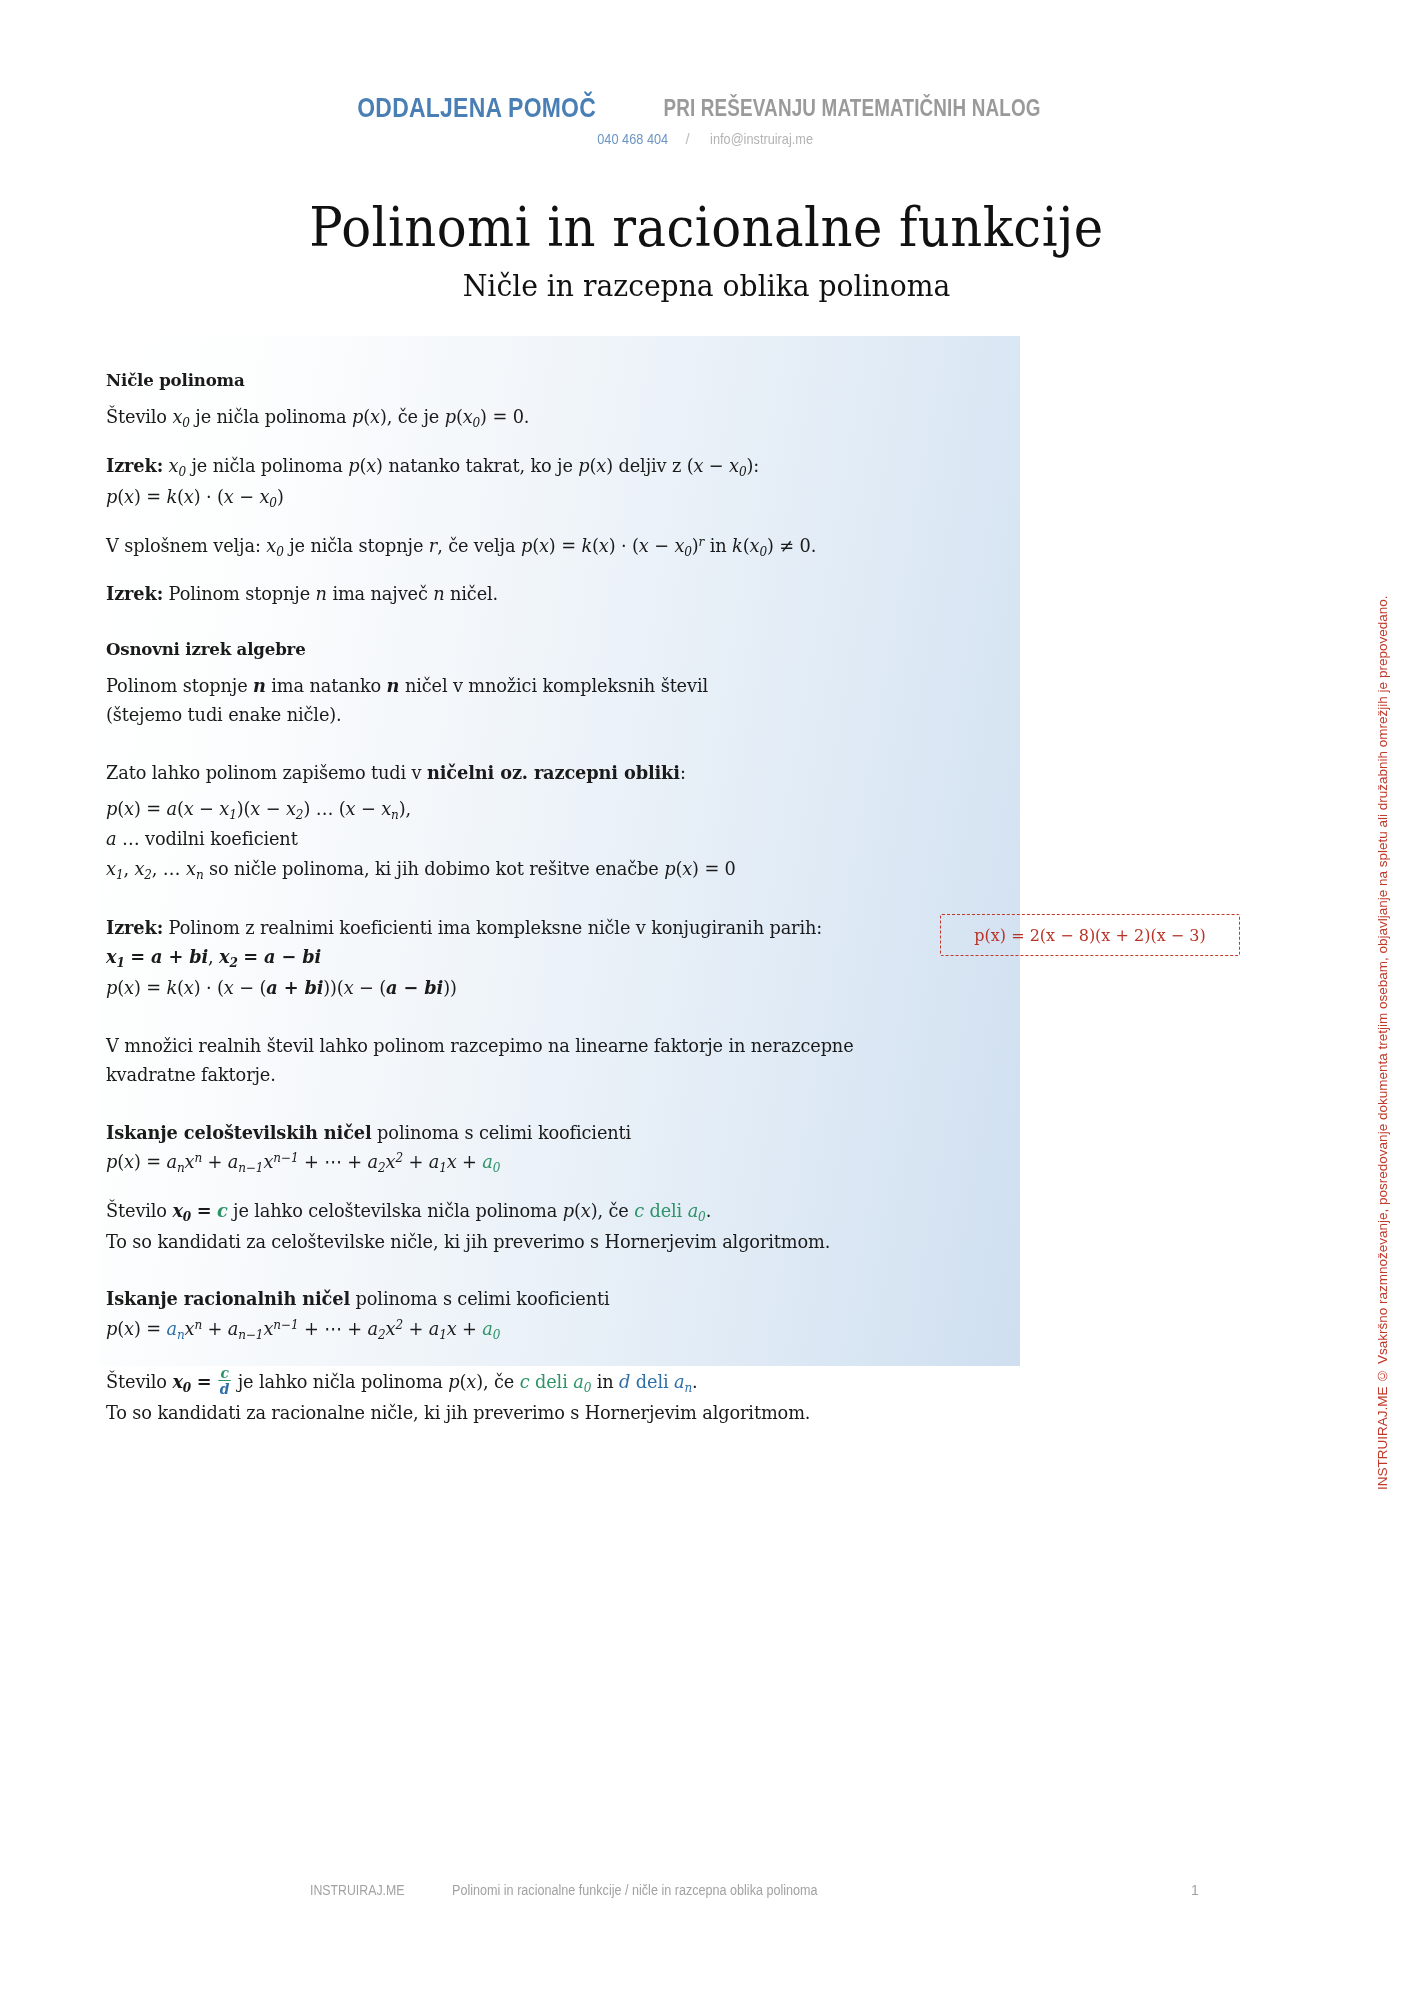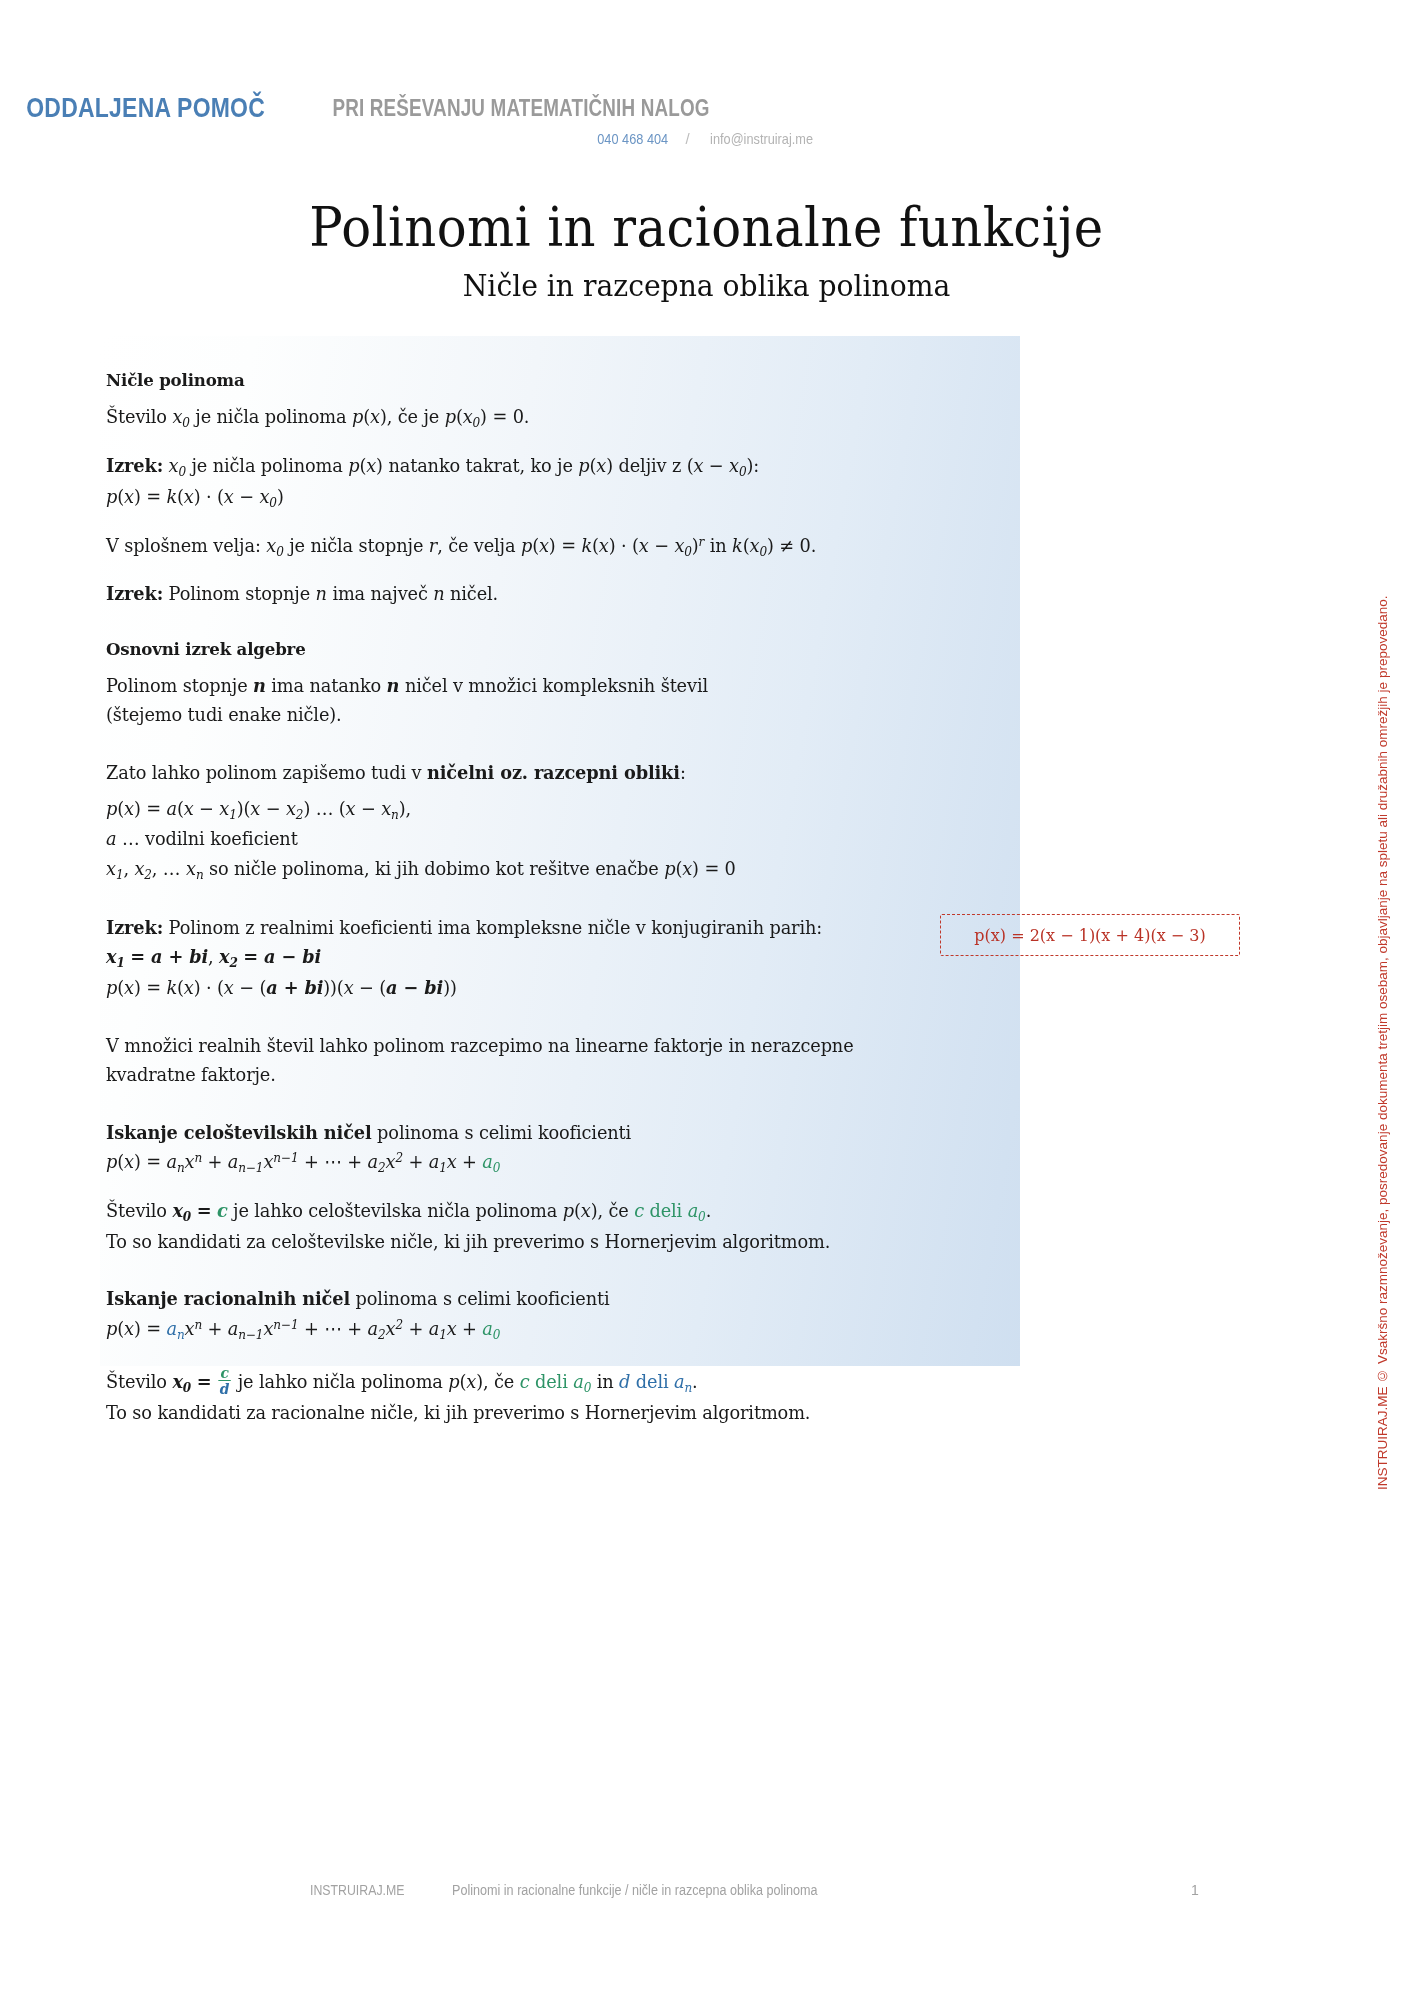--- a/index.html
+++ b/index.html
@@ -15,20 +15,21 @@
     color: #1a1a1a;
     overflow: hidden;
   }
 
   
   .masthead {
     position: absolute;
     top: 92px;
     left: 0;
     width: 1413px;
+    text-align: center;
     white-space: nowrap;
   }
   .brand-main {
     font-family: "Liberation Sans", sans-serif;
     font-weight: bold;
     font-size: 28px;
     letter-spacing: 0.3px;
     color: #4a7fb5;
     transform: scaleX(0.82);
     transform-origin: center;
@@ -360,21 +361,21 @@
       <span class="green"><i class="mi">c</i> <span>deli</span> <i class="mi">a<sub class="num">0</sub></i></span>
       <span>in</span>
       <span class="blue"><i class="mi">d</i> <span>deli</span> <i class="mi">a<sub>n</sub></i></span>.
     </p>
     <p class="line">To so kandidati za racionalne ničle, ki jih preverimo s Hornerjevim algoritmom.</p>
 
   </div>
 </div>
 
 <div class="example-box">
-  <span>p(x) = 2(x − 1)(x + 4)(x − 3)</span>
+  <span>p(x) = 2(x − 8)(x + 2)(x − 3)</span>
 </div>
 
 <div class="side-notice">INSTRUIRAJ.ME © Vsakršno razmnoževanje, posredovanje dokumenta tretjim osebam, objavljanje na spletu ali družabnih omrežjih je prepovedano.</div>
 
 <div class="footer">
   <span class="f-brand">INSTRUIRAJ.ME</span>
   <span class="f-title">Polinomi in racionalne funkcije / ničle in razcepna oblika polinoma</span>
   <span class="f-page">1</span>
 </div>
 

